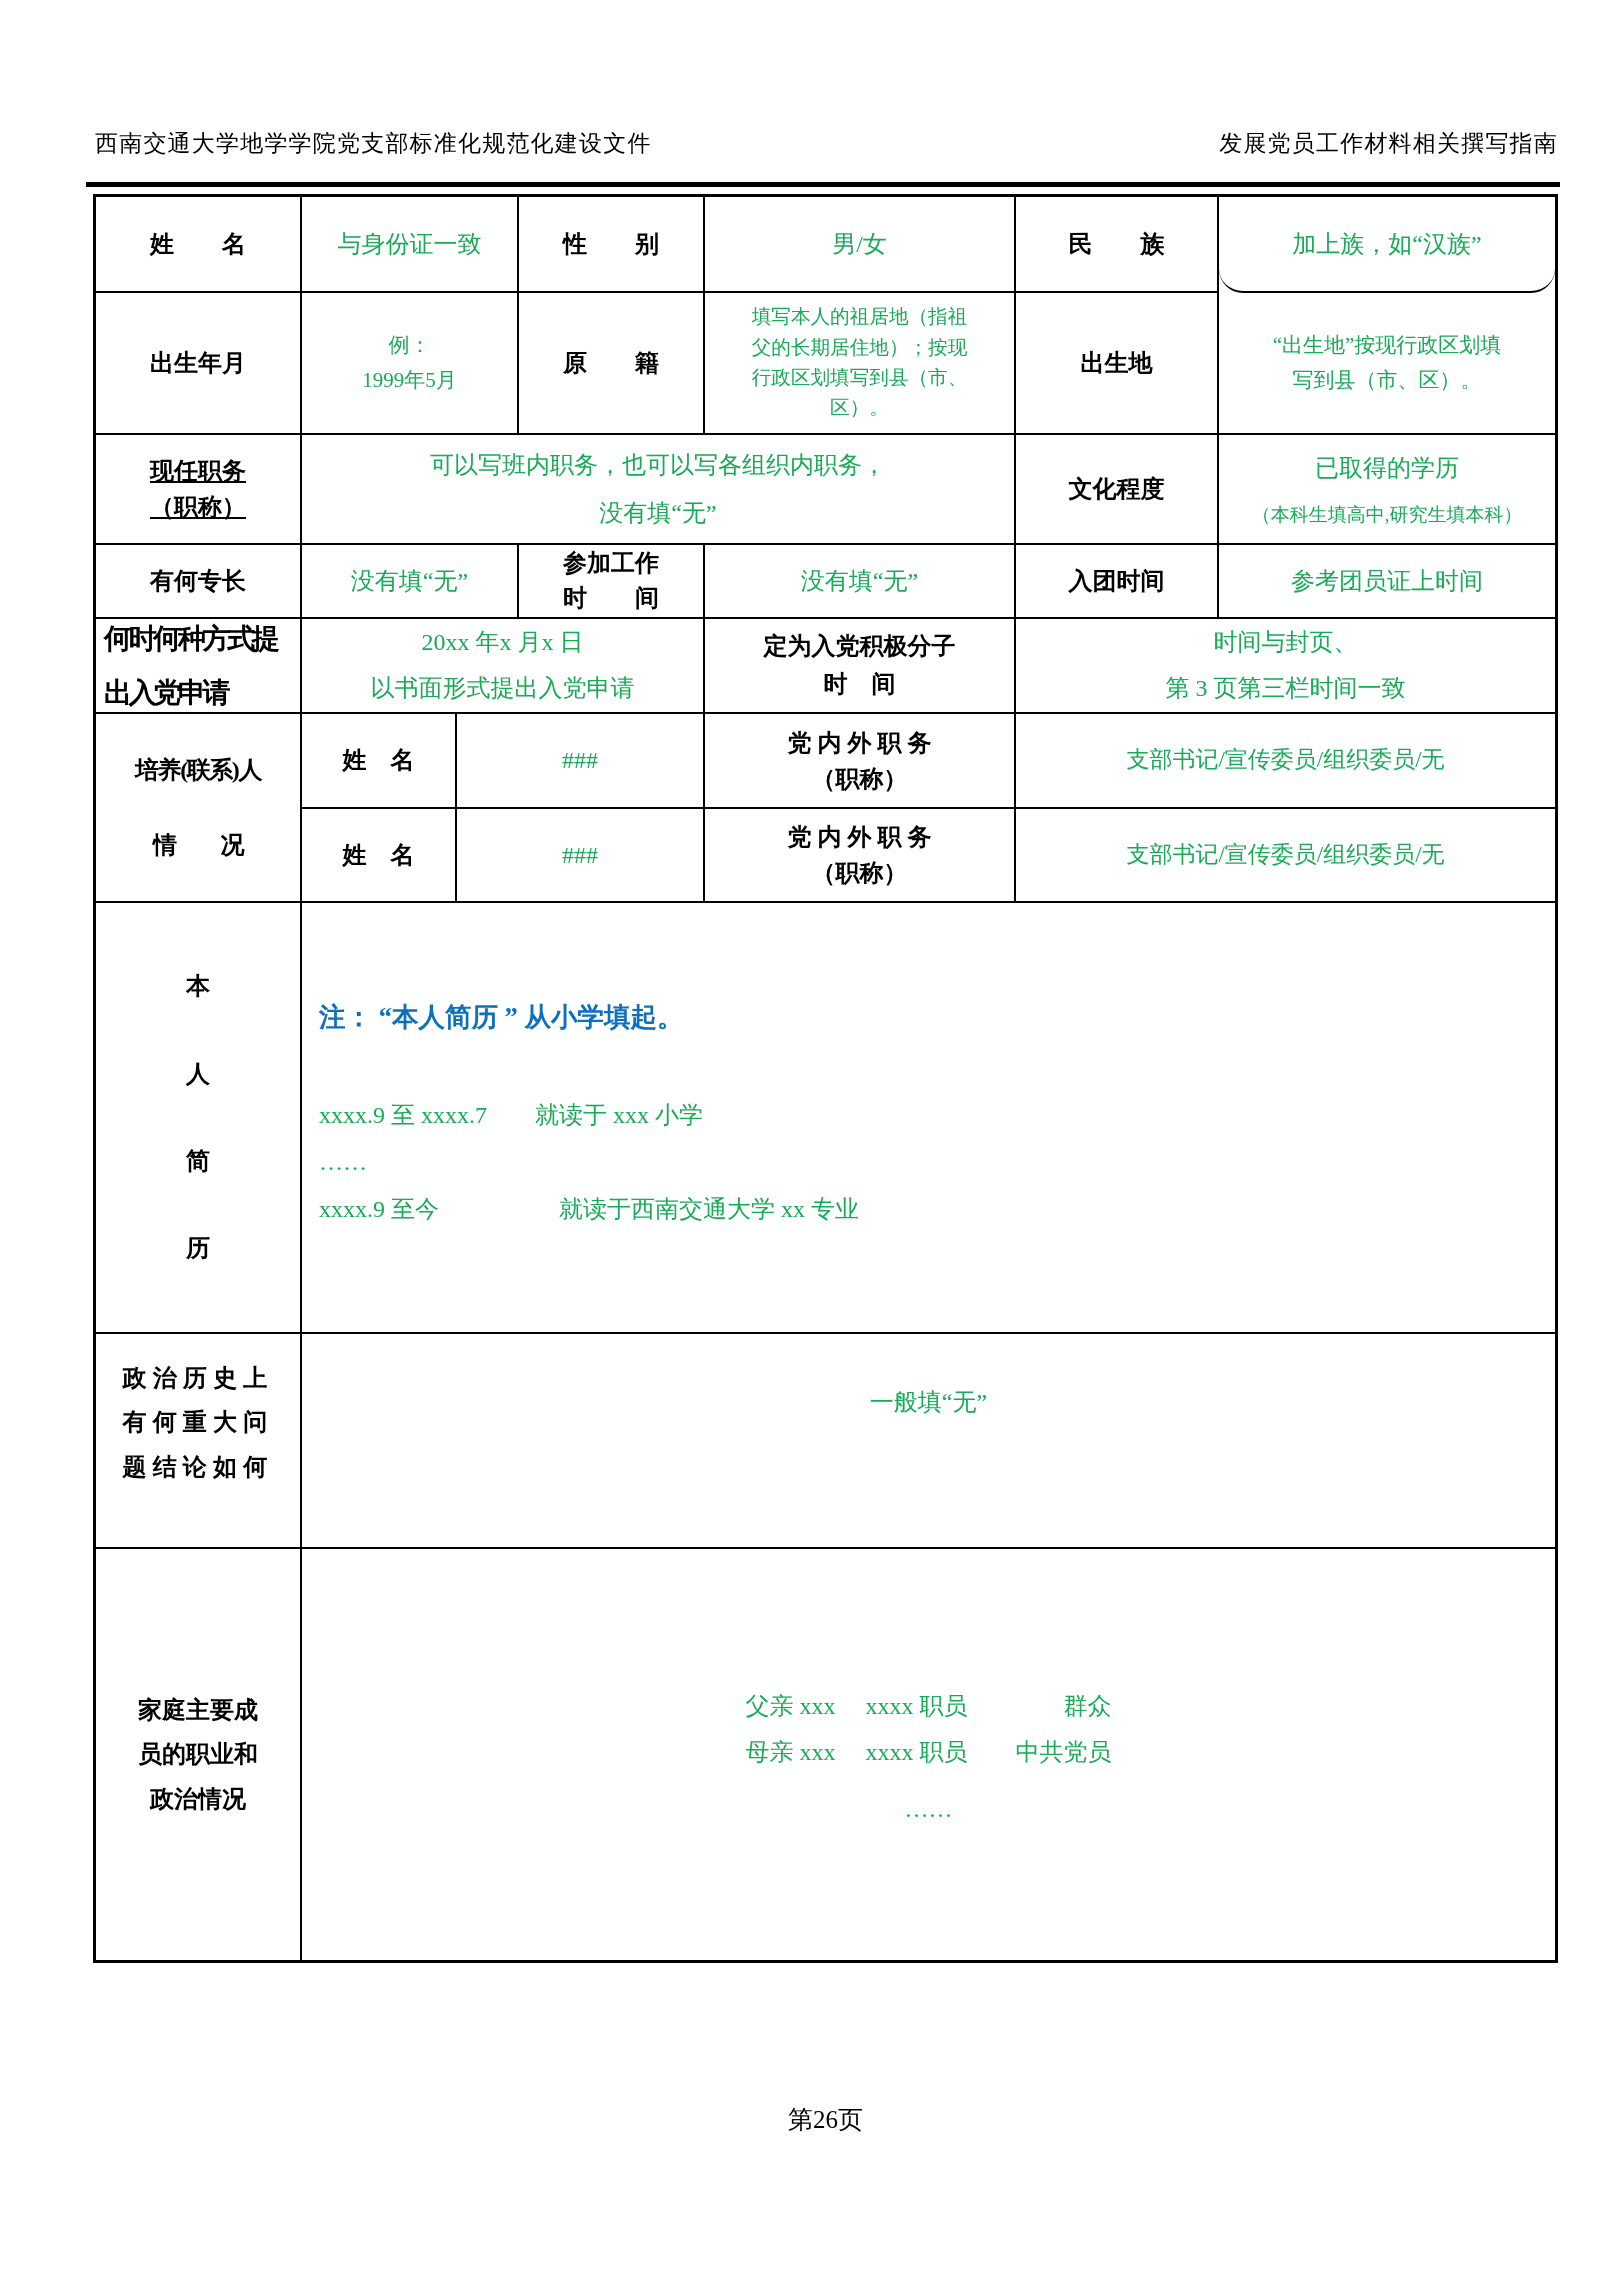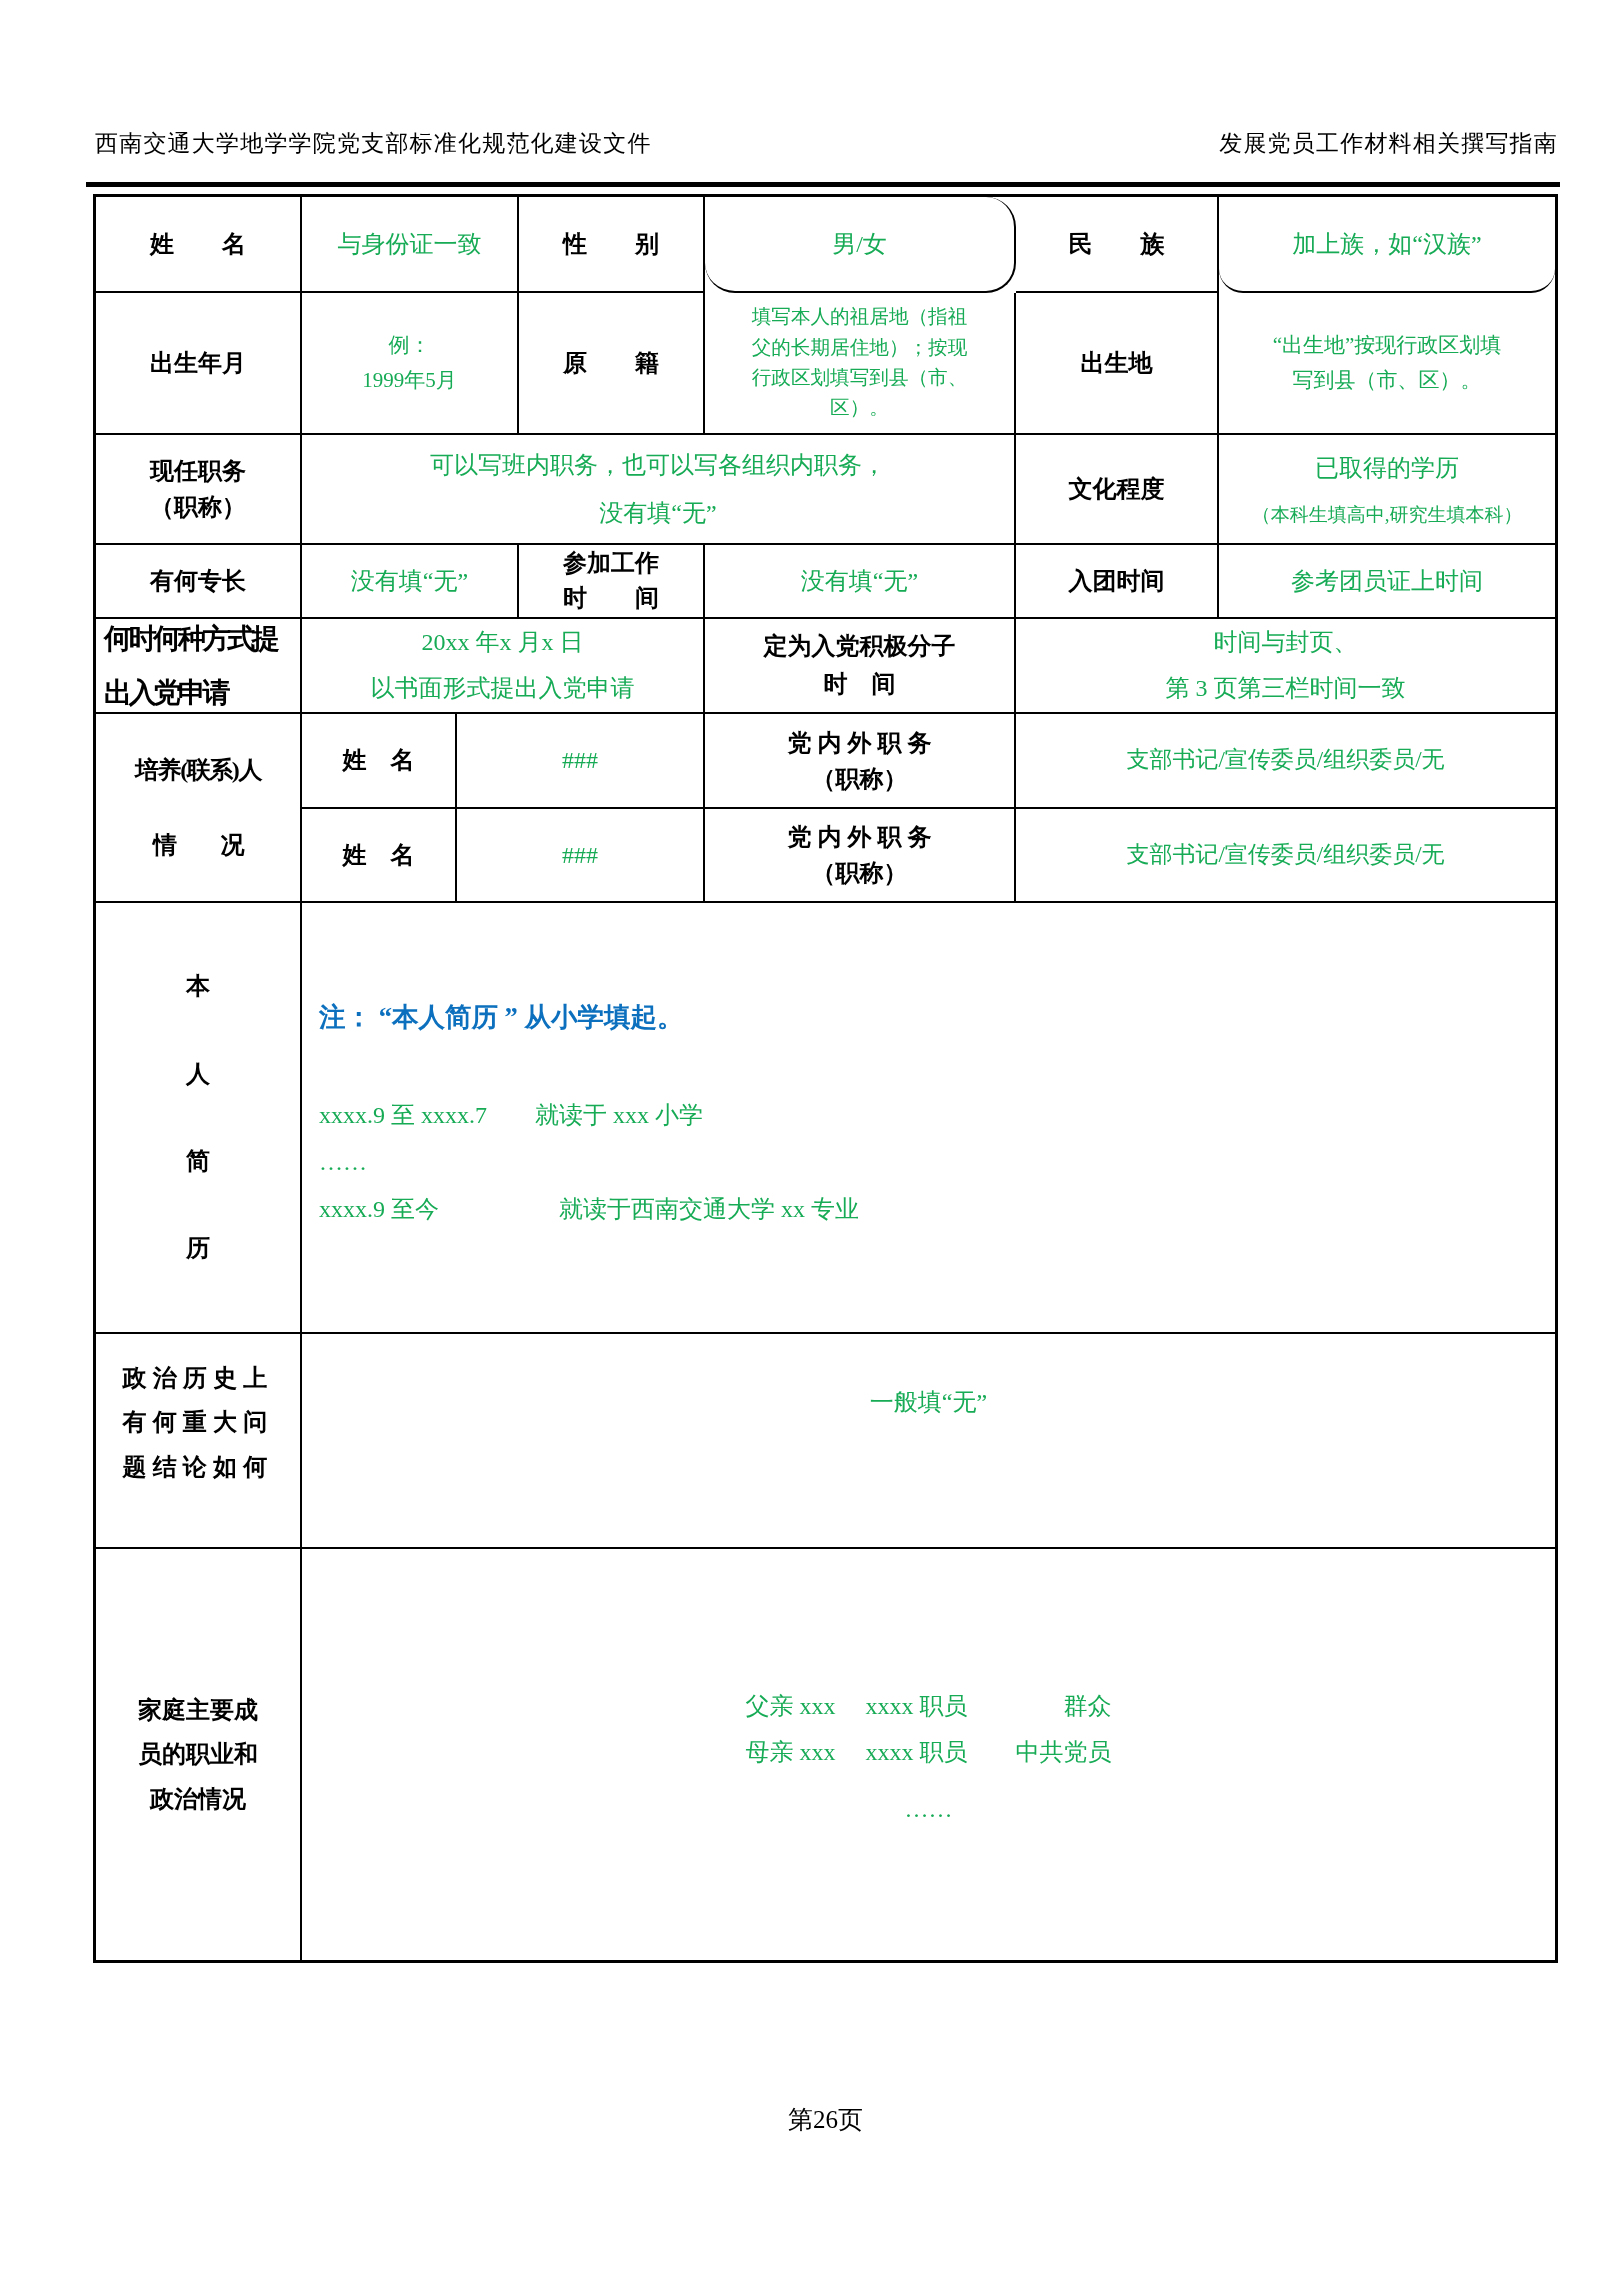--- a/index.html
+++ b/index.html
@@ -74,37 +74,37 @@
   <span>西南交通大学地学学院党支部标准化规范化建设文件</span>
   <span>发展党员工作材料相关撰写指南</span>
 </div>
 <div class="hdr-rule"></div>
 
 <div class="t">
 
   <div class="c lab" style="grid-column:1/2;grid-row:1;">姓　　名</div>
   <div class="c grn" style="grid-column:2/4;grid-row:1;">与身份证一致</div>
   <div class="c lab" style="grid-column:4/5;grid-row:1;">性　　别</div>
-  <div class="c grn" style="grid-column:5/6;grid-row:1;border-radius:30px;">男/女</div>
+  <div class="c grn" style="grid-column:5/6;grid-row:1;">男/女</div>
   <div class="c lab" style="grid-column:6/7;grid-row:1;">民　　族</div>
   <div class="c grn nr" style="grid-column:7/8;grid-row:1;border-radius:24px;">加上族，如“汉族”</div>
 
   <div class="c lab" style="grid-column:1/2;grid-row:2;">出生年月</div>
   <div class="c grn pre md" style="grid-column:2/4;grid-row:2;">例：
 1999年5月</div>
   <div class="c lab" style="grid-column:4/5;grid-row:2;">原　　籍</div>
   <div class="c grn pre sm" style="grid-column:5/6;grid-row:2;">填写本人的祖居地（指祖
 父的长期居住地）；按现
 行政区划填写到县（市、
 区）。</div>
   <div class="c lab" style="grid-column:6/7;grid-row:2;">出生地</div>
   <div class="c grn pre md nr" style="grid-column:7/8;grid-row:2;">“出生地”按现行政区划填
 写到县（市、区）。</div>
 
-  <div class="c lab pre" style="grid-column:1/2;grid-row:3;line-height:1.5;">现任职务
+  <div class="c lab pre" style="grid-column:1/2;grid-row:3;line-height:1.5;text-decoration:underline;">现任职务
 （职称）</div>
   <div class="c grn pre" style="grid-column:2/6;grid-row:3;line-height:2.0;">可以写班内职务，也可以写各组织内职务，
 没有填“无”</div>
   <div class="c lab" style="grid-column:6/7;grid-row:3;">文化程度</div>
   <div class="c grn nr" style="grid-column:7/8;grid-row:3;flex-direction:column;">
     <span>已取得的学历</span>
     <span class="note-sm">（本科生填高中,研究生填本科）</span>
   </div>
 
   <div class="c lab" style="grid-column:1/2;grid-row:4;">有何专长</div>

